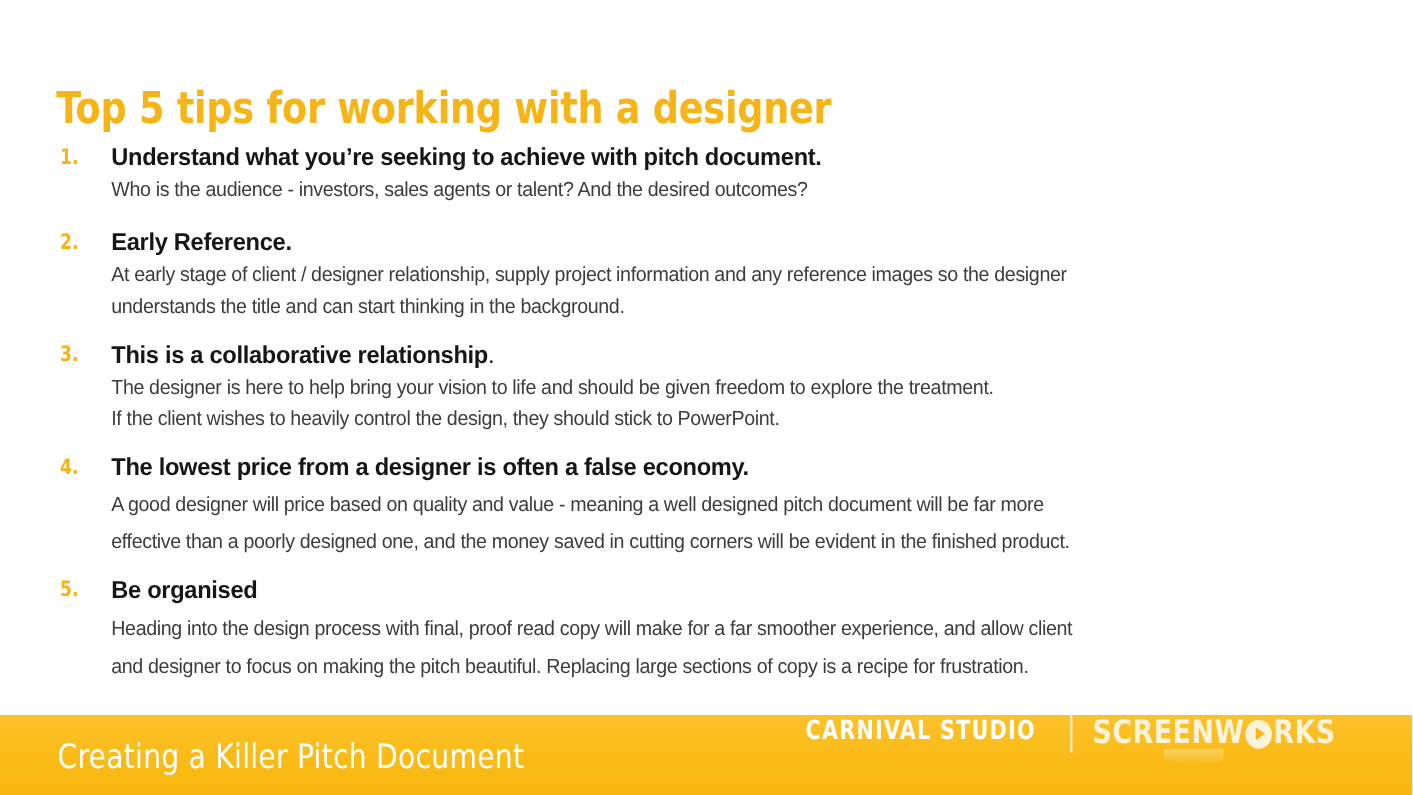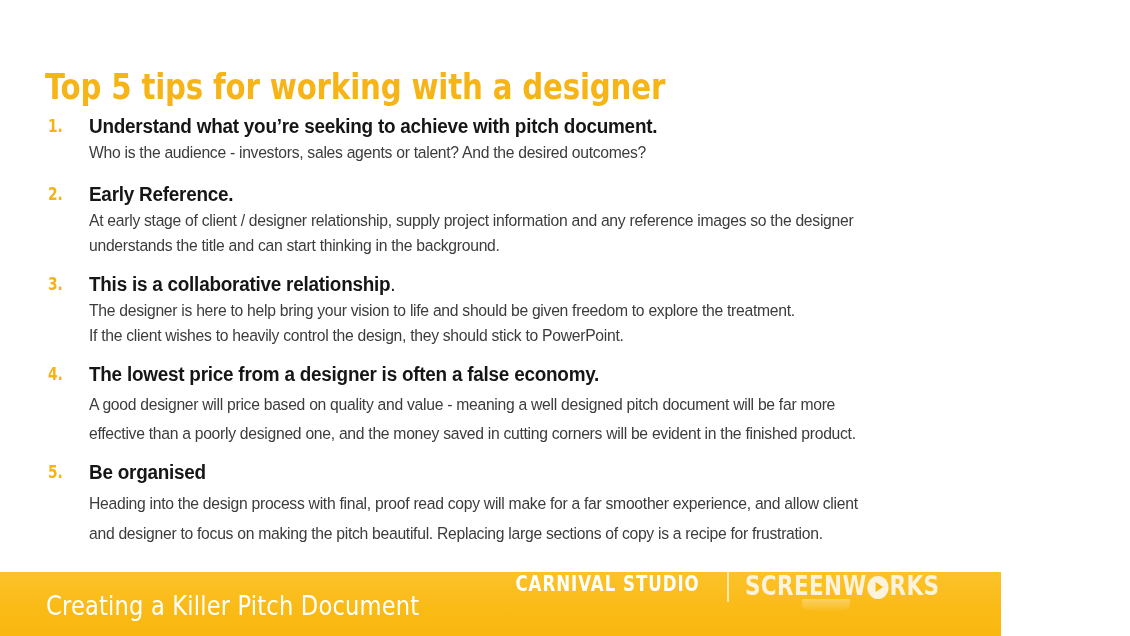--- a/index.html
+++ b/index.html
@@ -101,21 +101,21 @@
   .tip-4 { margin-bottom: 14px; }
   .tip-4 .tip-body { margin-top: 5px; }
   .tip-5 .tip-body { margin-top: 6px; }
   .tip-5 { margin-bottom: 0; }
 
   
   .footer {
     position: absolute;
     left: 0;
     bottom: 0;
-    width: 1001px;
+    width: 1130px;
     height: 64px;
     background: linear-gradient(180deg, #fcc22a 0%, #fabb17 55%, #f9b70f 100%);
   }
 
   .footer-title {
     position: absolute;
     left: 46px;
     top: 18px;
     font-family: "DejaVu Sans Condensed", "Liberation Sans Narrow", "Liberation Sans", sans-serif;
     font-weight: normal;

